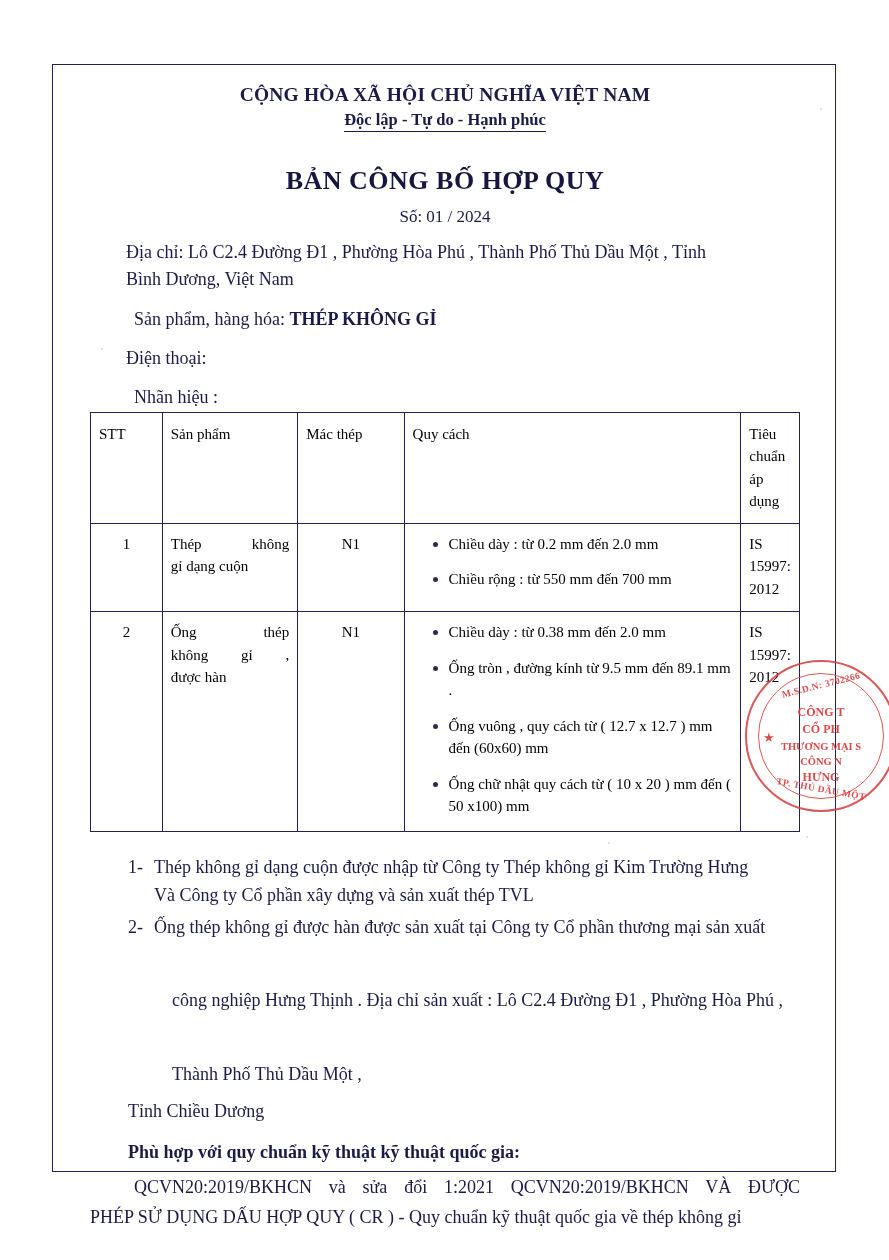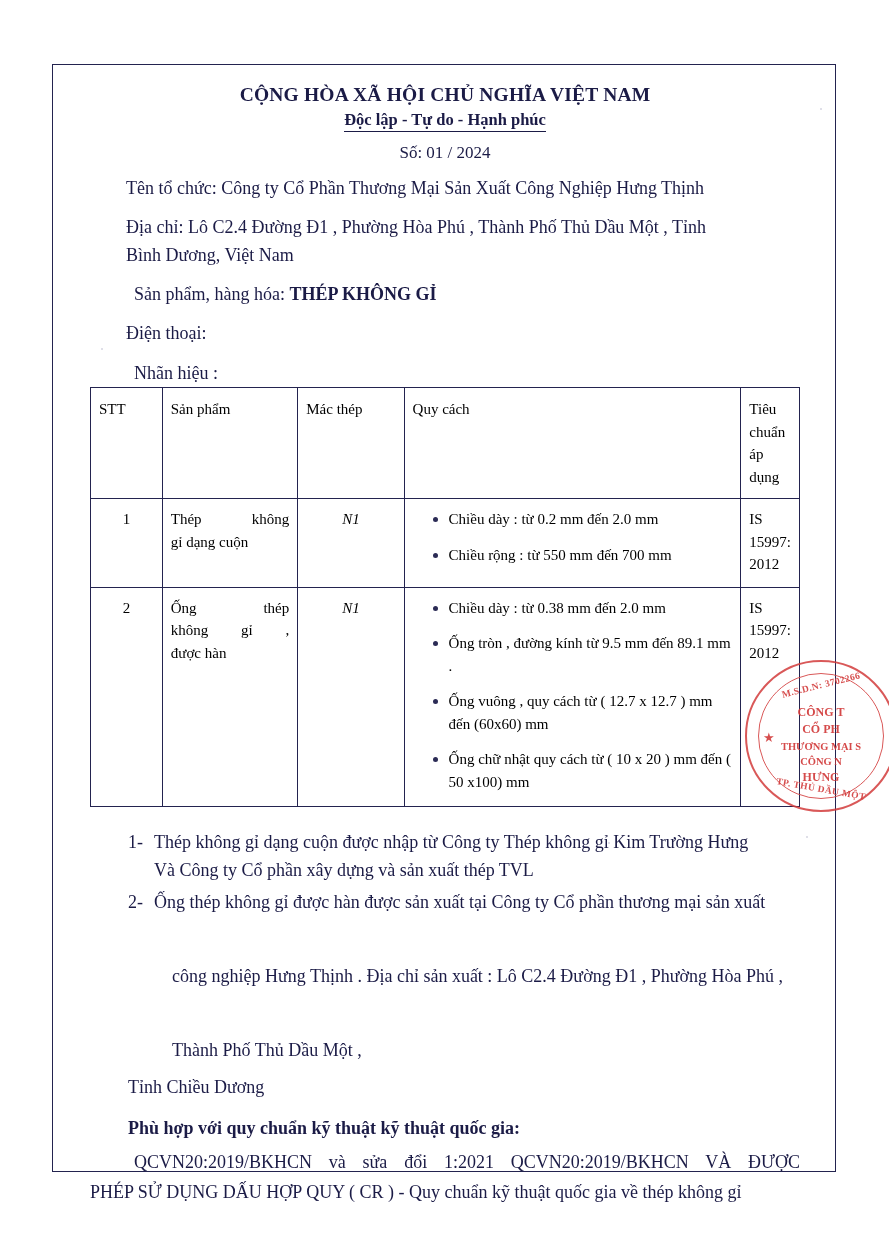--- a/index.html
+++ b/index.html
@@ -105,21 +105,21 @@
   }
   table.spec th {
     font-weight: normal;
     text-align: left;
     padding-top: 10px;
     padding-bottom: 10px;
   }
   th.c-stt, td.c-stt { width: 56px; text-align: center; }
   th.c-prod, td.c-prod { width: 122px; }
   th.c-mac, td.c-mac { width: 92px; }
-  td.c-mac { text-align: center; font-style: italic; }
+  td.c-mac { text-align: center; }
   th.c-quy, td.c-quy { width: 330px; }
   th.c-std, td.c-std { width: auto; }
 
   td.c-prod div { text-align: justify; text-align-last: justify; }
   td.c-prod div.last { text-align-last: left; }
 
   ul.specs {
     margin: 0;
     padding-left: 20px;
     list-style: none;
@@ -239,23 +239,23 @@
 <div class="page">
   <div class="frame"></div>
 
   <div class="content">
 
     <div class="national-header">
       <div class="nat-line1">CỘNG HÒA XÃ HỘI CHỦ NGHĨA VIỆT NAM</div>
       <div><span class="nat-line2">Độc lập - Tự do - Hạnh phúc</span></div>
     </div>
 
+    <div class="doc-title">BẢN CÔNG BỐ HỢP QUY</div>
     <div class="doc-number">Số: 01 / 2024</div>
 
-    <div class="para indent">Tên tổ chức: Công ty Cổ Phần Thương Mại Sản Xuất Công Nghiệp Hưng Thịnh</div>
     <div class="para indent">Địa chỉ: Lô C2.4 Đường Đ1 , Phường Hòa Phú , Thành Phố Thủ Dầu Một , Tỉnh</div>
     <div class="para" style="margin-top:0; padding-left:36px;">Bình Dương, Việt Nam</div>
     <div class="para indent2">
       <span>Sản phẩm, hàng hóa: </span><span class="bold">THÉP KHÔNG GỈ</span>
     </div>
 
     <div class="para indent">Điện thoại:</div>
     <div class="para indent2">Nhãn hiệu :</div>
 
     <table class="spec">

